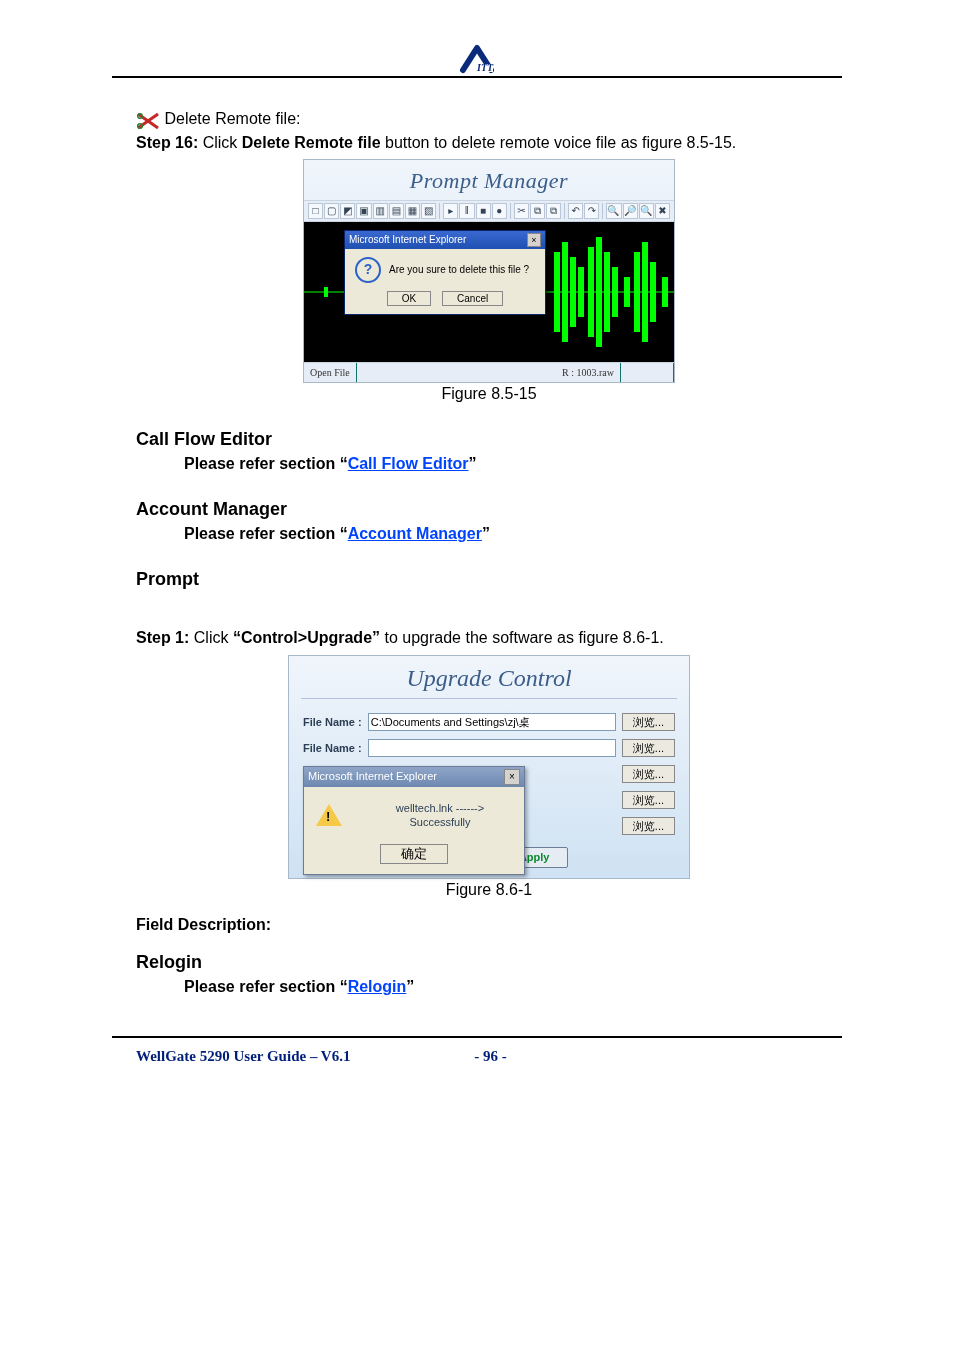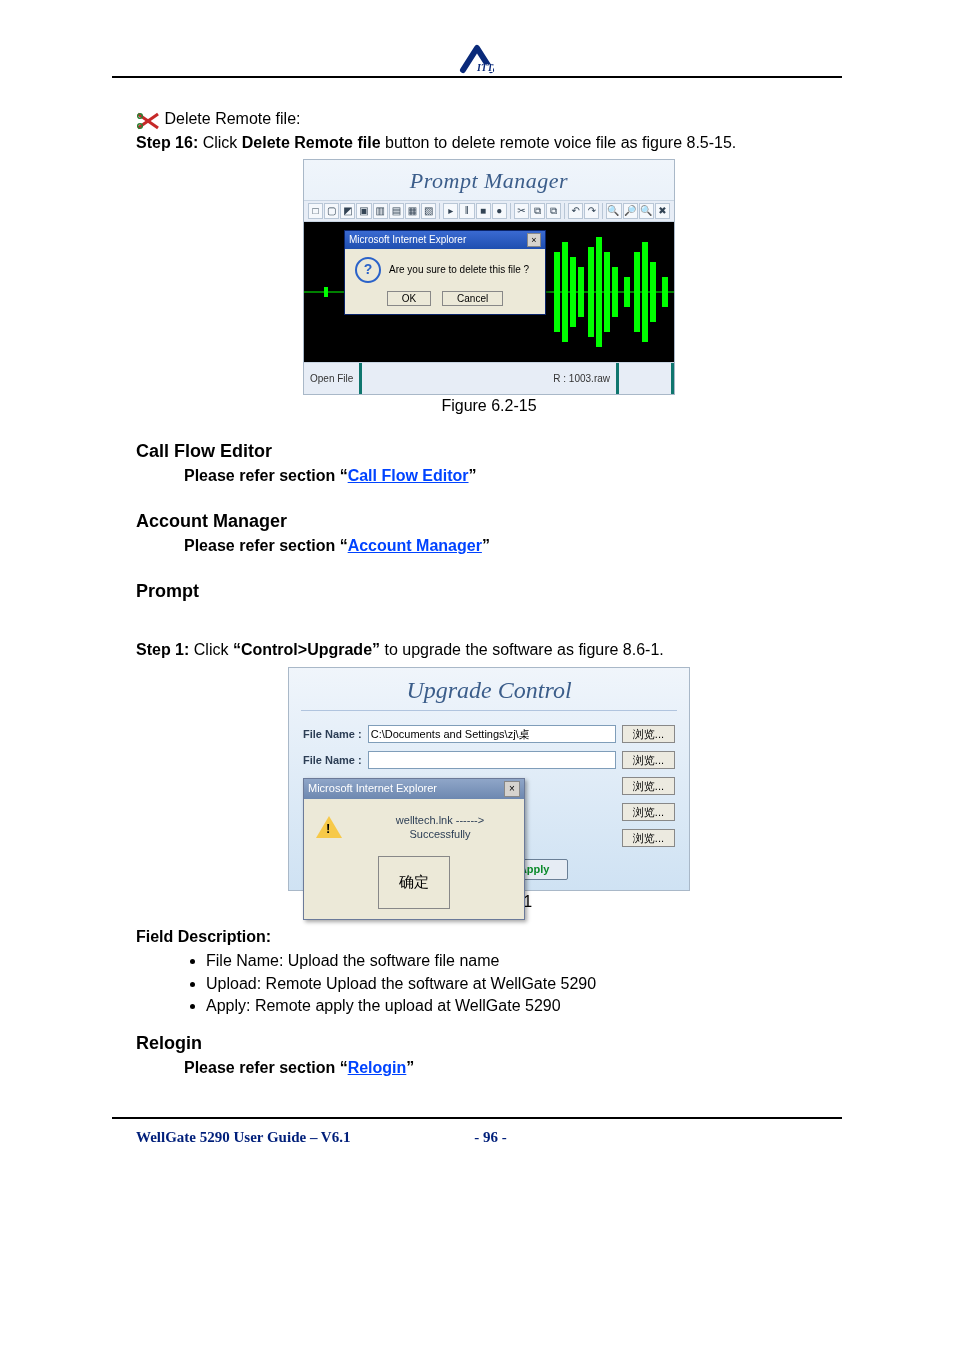--- a/index.html
+++ b/index.html
@@ -129,22 +129,23 @@
     font-size: 10px; padding: 1px 14px; margin: 0 4px;
     background: #ece9d8; border: 1px solid #888;
   }
   .status-row {
     background: #e7edf6;
     border-top: 1px solid #c8d4e2;
     display: flex; font-size: 10px;
     color: #333;
   }
   .status-row .cell {
-    padding: 9px 6px;
-    border-right: 3px solid #0f766e;
+    padding: 3px 6px;
+    border-right: 1px solid #0f766e;
+    font-family: Liberation Serif, serif;
   }
   .status-row .spacer { flex: 1; }
 
   
   .upgrade-panel {
     width: 400px;
     margin: 4px auto 0;
     background: linear-gradient(#f0f5fb, #cfe2f3);
     border: 1px solid #a9b8c8;
     font-family: Tahoma, Arial, sans-serif;
@@ -220,21 +221,21 @@
     border-bottom: 22px solid #f7c948;
     position: relative;
   }
   .warn-icon::after {
     content: "!";
     position: absolute; left: -3px; top: 4px;
     font-weight: bold; font-size: 13px; color: #000;
   }
   .upgrade-msgbox .btns { text-align: center; padding: 0 0 10px; }
   .upgrade-msgbox .btns button {
-    font-size: 15px; padding: 16px 20px;
+    font-size: 13px; padding: 0 20px;
     background: #ece9d8; border: 1px solid #888;
   }
 
   
   ul.bullets {
     list-style: disc;
     padding-left: 70px;
     margin: 2px 0 2px 0;
   }
   ul.bullets li { margin: 1px 0; }
@@ -359,21 +360,21 @@
           </div>
         </div>
         <div class="status-row">
           <div class="cell">Open File</div>
           <div class="spacer"></div>
           <div class="cell">R : 1003.raw</div>
           <div class="cell" style="width:40px"></div>
         </div>
       </div>
     </div>
-    <p class="fig-caption">Figure 6.2-15</p>
+    <p class="fig-caption">Figure 8.5-15</p>
 
     <div class="h-section">Call Flow Editor</div>
     <p class="indent-para">
       <span class="bold">Please refer section “</span><a class="link bold">Call Flow Editor</a><span class="bold">”</span>
     </p>
 
     <div class="h-section">Account Manager</div>
     <p class="indent-para">
       <span class="bold">Please refer section “</span><a class="link bold">Account Manager</a><span class="bold">”</span>
     </p>
@@ -427,25 +428,20 @@
           </div>
           <div class="btns">
             <button>确定</button>
           </div>
         </div>
       </div>
     </div>
     <p class="fig-caption">Figure 8.6-1</p>
 
     <p class="bold" style="margin-top:14px">Field Description:</p>
-    <ul class="bullets" id="field-desc-list">
-        <li>File Name: Upload the software file name</li>
-        <li>Upload: Remote Upload the software at WellGate 5290</li>
-        <li>Apply: Remote apply the upload at WellGate 5290</li>
-      </ul>
 
     <div class="h-section" style="margin-top:14px">Relogin</div>
     <p class="indent-para">
       <span class="bold">Please refer section “</span><a class="link bold">Relogin</a><span class="bold">”</span>
     </p>
   </div>
 
   <hr class="footer-rule">
   <div class="footer-line">
     <span>WellGate 5290 User Guide – V6.1</span>

